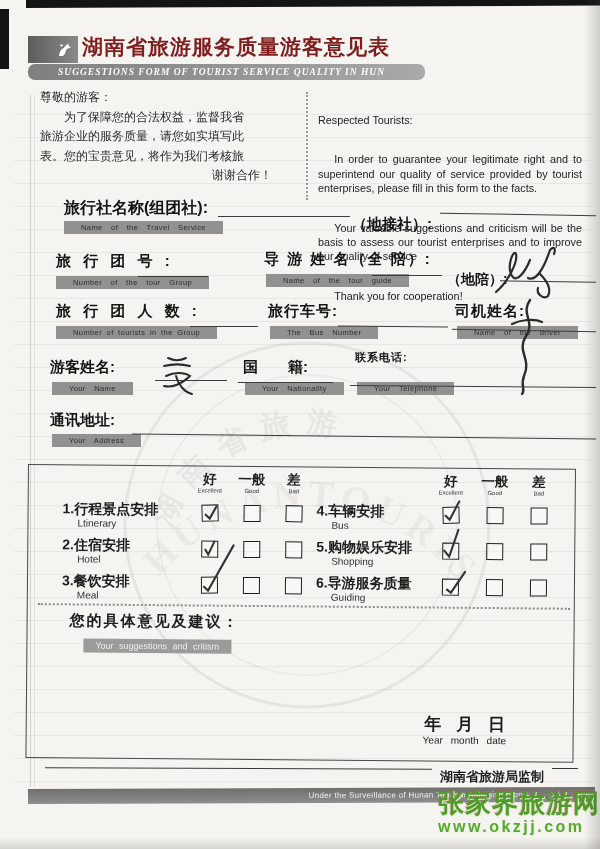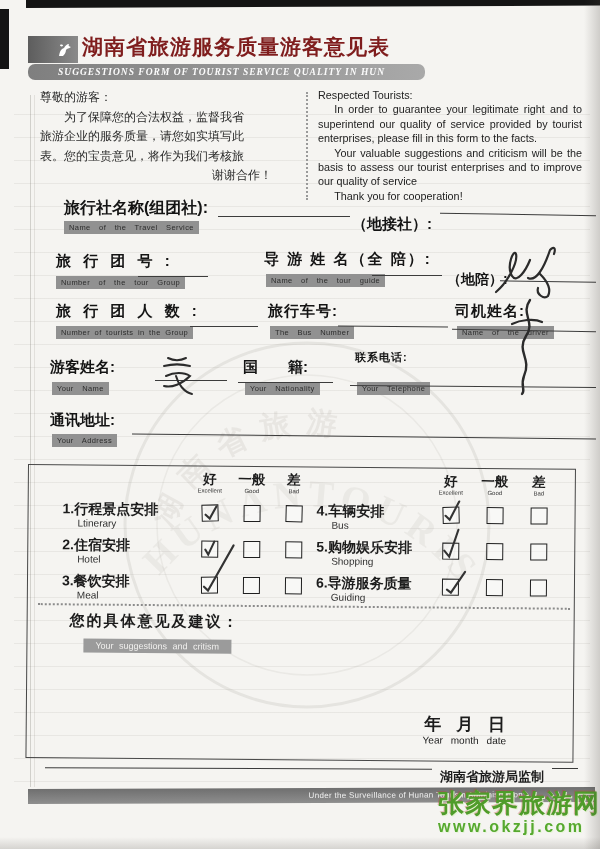--- a/index.html
+++ b/index.html
@@ -22,26 +22,26 @@
   .subbar span{font-family:"Liberation Serif",serif;font-weight:bold;font-style:italic;
     font-size:9.5px;letter-spacing:1px;color:#fbfbfb;margin-left:30px;white-space:nowrap;}
   
   .intro-zh{position:absolute;left:40px;top:88px;width:262px;font-family:"Liberation Serif",serif;
     font-size:12px;line-height:19.5px;color:#2a2a2a;}
   .intro-zh .ind{text-indent:2em;}
   .intro-zh .thanks{text-align:right;padding-right:30px;}
   .intro-divider{position:absolute;left:306px;top:92px;height:108px;border-left:2px dotted #9a9a9a;}
   .intro-en{position:absolute;left:318px;top:88px;width:264px;font-size:10.8px;line-height:14.4px;
     text-align:justify;color:#222;}
-  .intro-en .p{text-indent:1.5em;}
+  .intro-en .p{text-indent:1.5em;margin-top:25px;}
   .intro-en .p0{text-indent:0;}
   
   .flabel{position:absolute;font-weight:bold;color:#141414;white-space:nowrap;}
   .fsub{position:absolute;background:#919191;color:#2d2d2d;font-size:7.5px;
-    padding:2px 5px;letter-spacing:.4px;word-spacing:6px;white-space:nowrap;}
+    padding:2px 17px;letter-spacing:.4px;word-spacing:6px;white-space:nowrap;}
   .wline{position:absolute;border-bottom:1.3px solid #3c3c3c;}
   .hand{position:absolute;}
   .hand path{stroke:#2b2b2b;fill:none;stroke-linecap:round;}
   
   .bigbox{position:absolute;left:28px;top:464px;width:548px;height:294px;
     border:1.6px solid #474747;transform:rotate(.5deg);transform-origin:left top;box-sizing:border-box;}
   .rt{position:absolute;top:4px;}
   .rt-head{display:flex;}
   .rt-head .spacer{flex:none;}
   .colhead{width:44px;text-align:center;}

